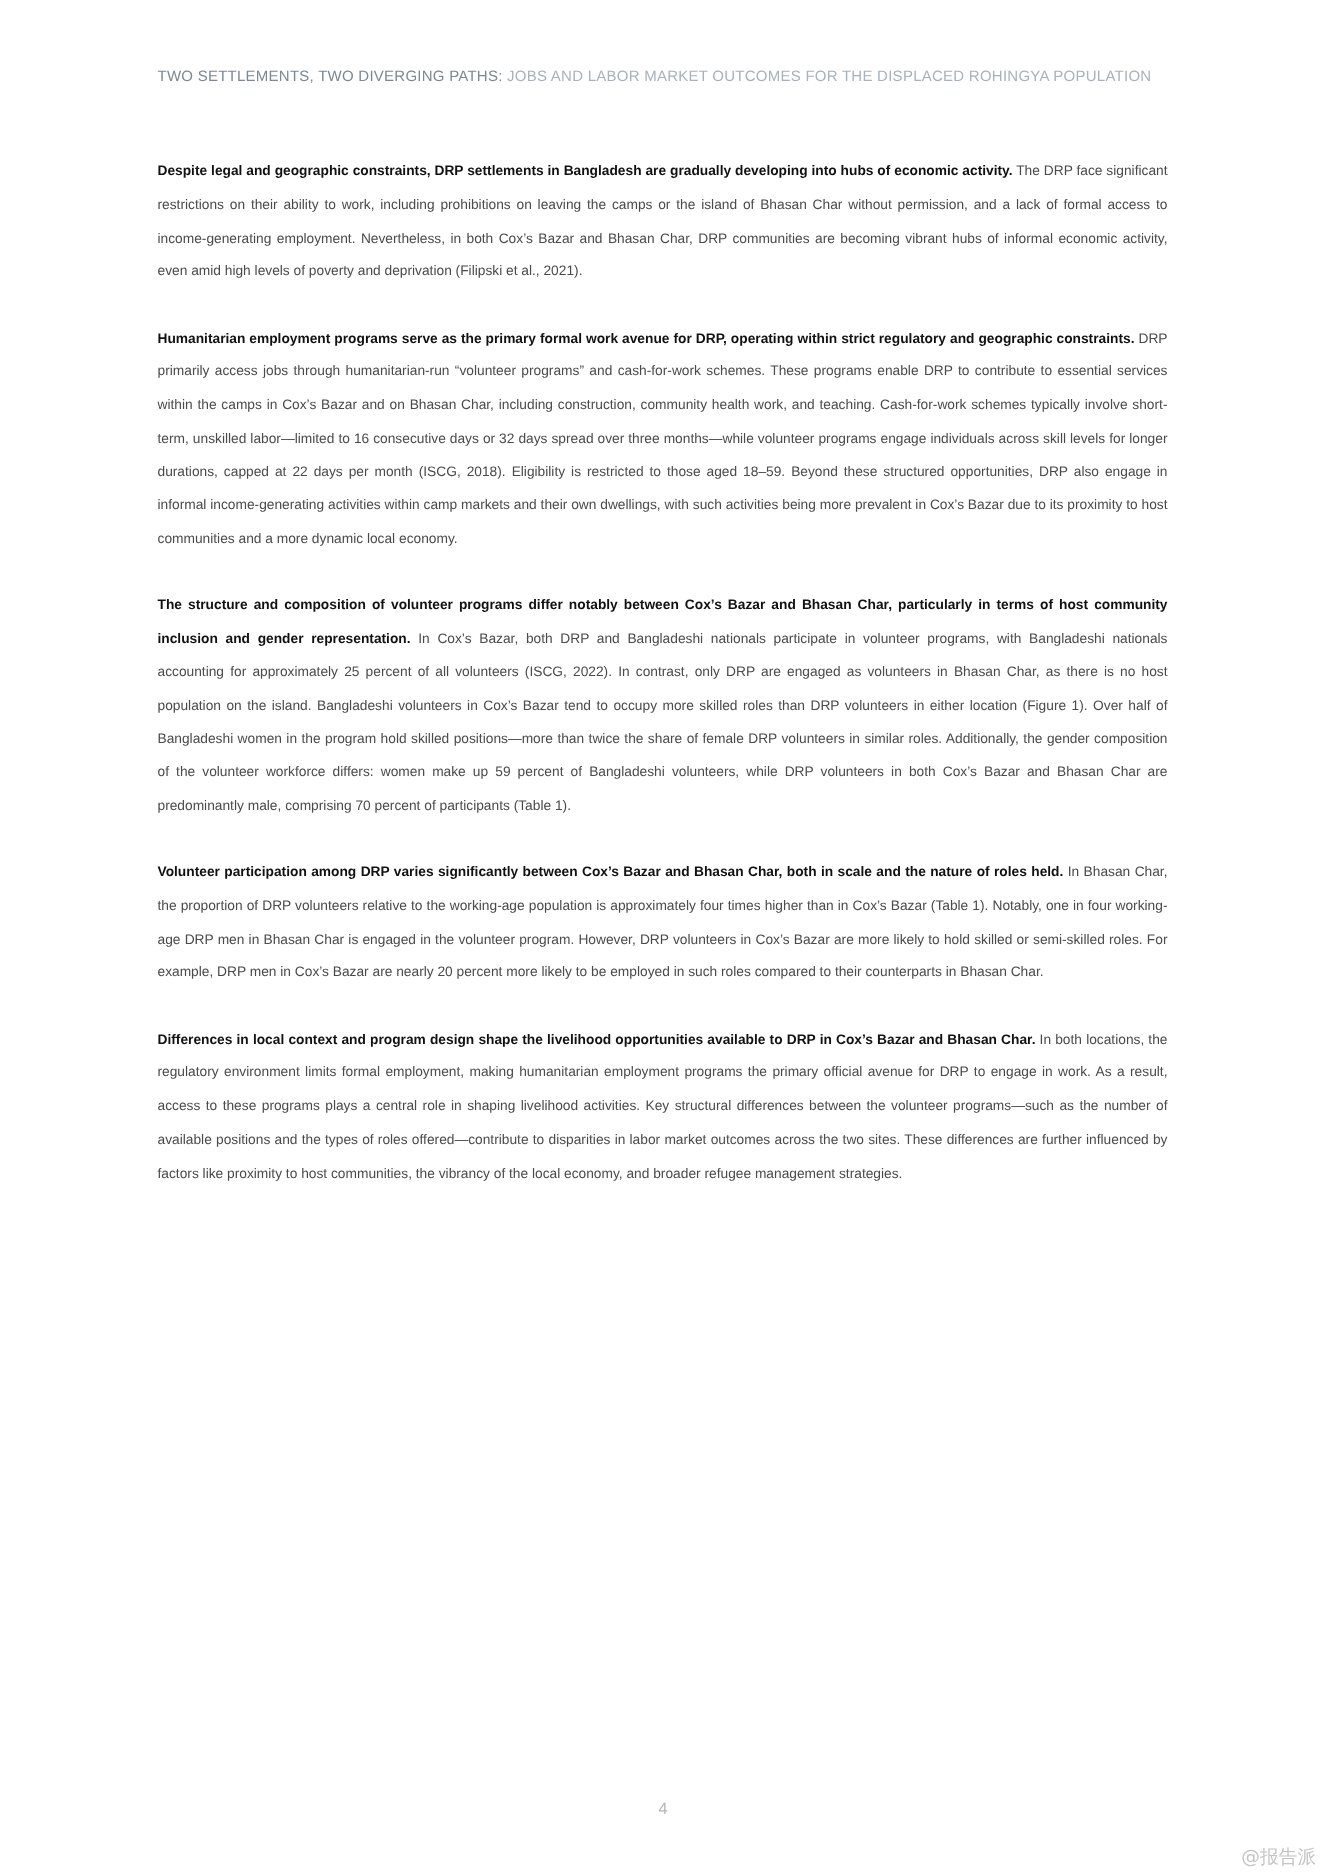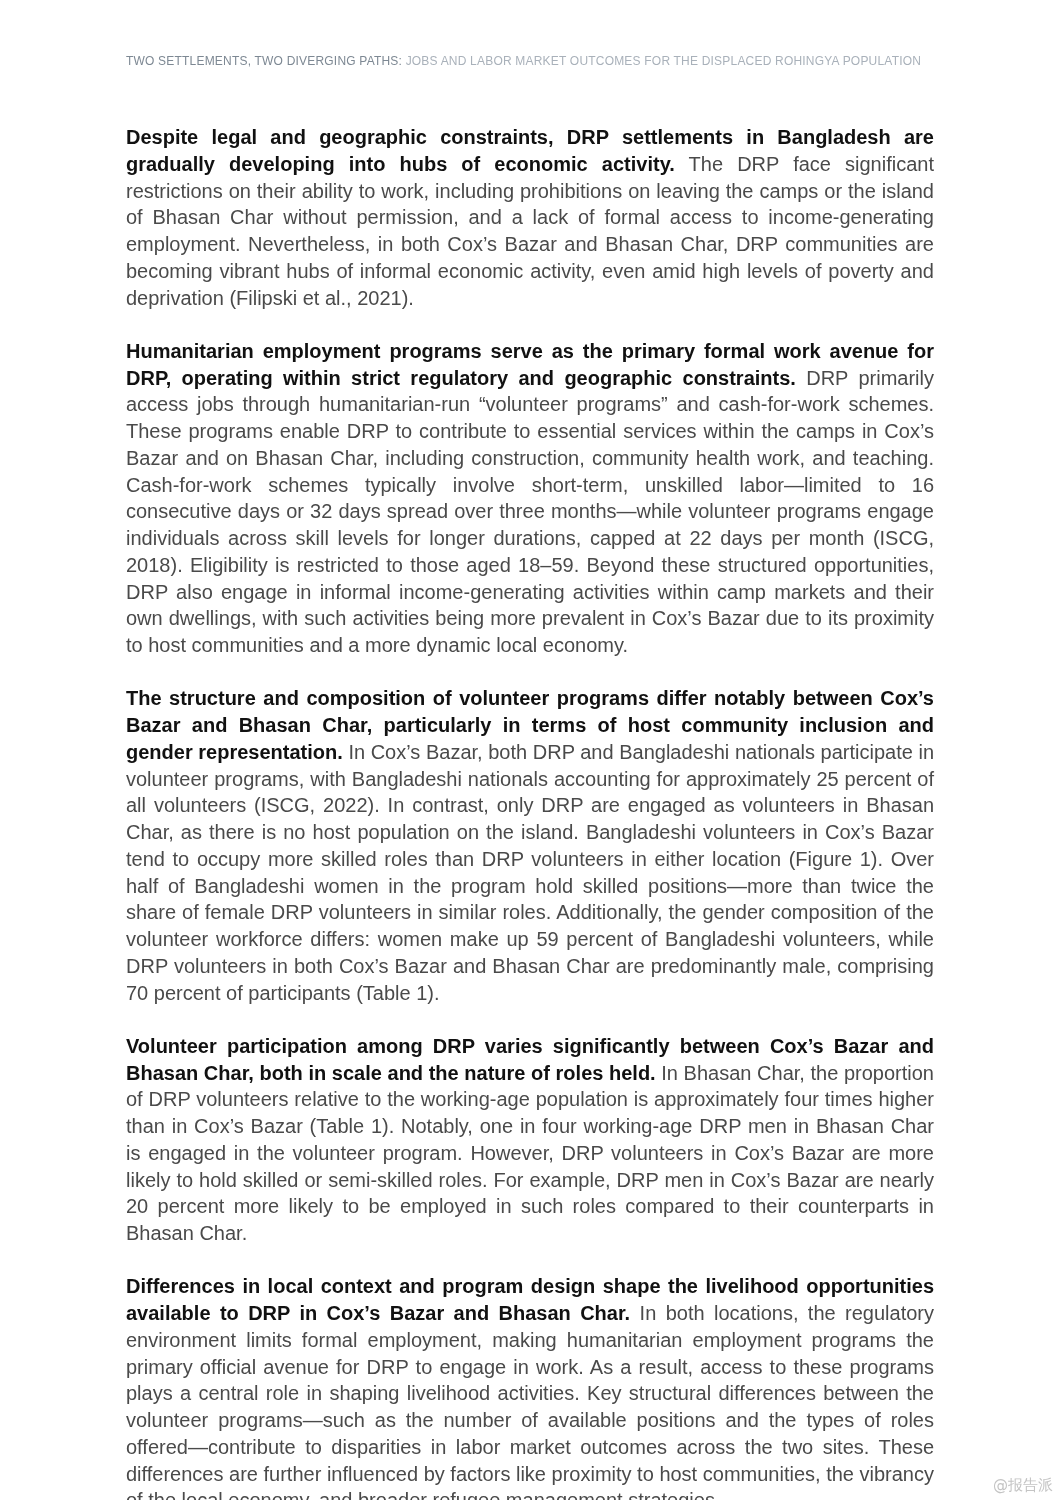--- a/index.html
+++ b/index.html
@@ -28,21 +28,21 @@
       color: #7d8893;
     }
     .content {
       position: absolute;
       top: 124px;
       left: 126px;
       width: 808px;
     }
     .para {
       margin: 0 0 26.5px 0;
-      font-size: 20px;
+      font-size: 11px;
       line-height: 26.75px;
       text-align: justify;
       color: #4a4a4a;
       font-weight: 300;
     }
     .para .lead {
       color: #111111;
       font-weight: 700;
     }
     .page-number {

